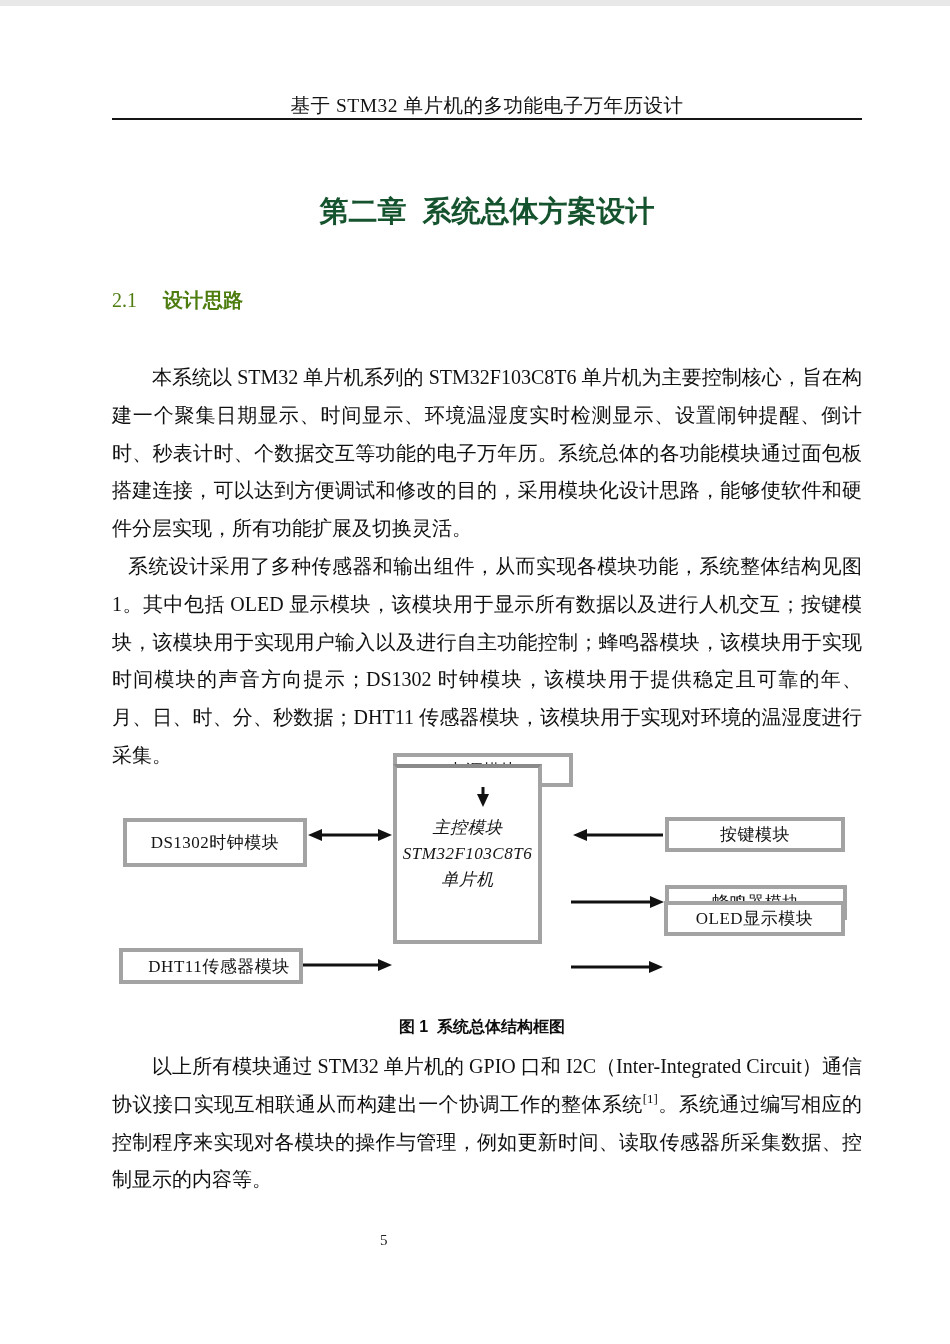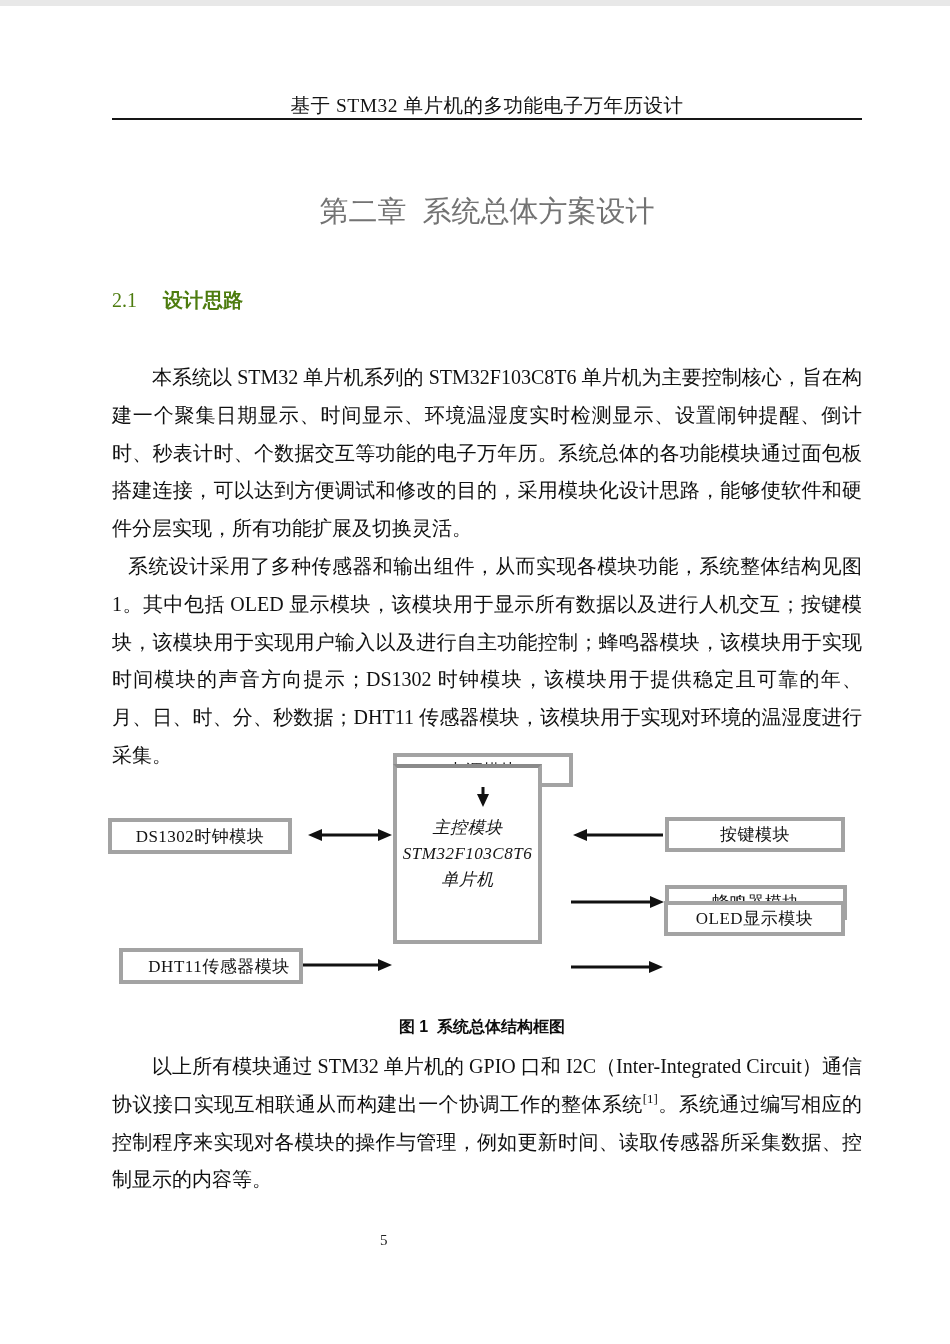--- a/index.html
+++ b/index.html
@@ -22,22 +22,22 @@
   }
   .header-rule{
     position:absolute;top:112px;left:112px;width:750px;height:2.4px;
     background:#161616;
   }
   
   .chapter-title{
     position:absolute;top:187px;left:112px;width:750px;
     text-align:center;
     font-family:"Liberation Sans", sans-serif;
-    font-weight:400;font-size:29px;line-height:36px;
-    color:#737373;
+    font-weight:700;font-size:29px;line-height:36px;
+    color:#14532d;
     white-space:pre;
   }
   
   .section-heading{
     position:absolute;top:280px;left:112px;width:750px;
     font-size:20px;line-height:28px;color:#4d7c0f;
     white-space:pre;
   }
   .section-heading .sec-num{
     font-family:"Liberation Serif", serif;font-weight:500;
@@ -65,21 +65,21 @@
     border:4px solid #a3a3a3;
     background:#fff;
     display:flex;align-items:center;justify-content:center;
     font-size:17px;color:#141414;
     font-family:"Liberation Serif", serif;
     box-sizing:border-box;
     letter-spacing:.5px;
   }
   #box-power {left:393px;top:747px;width:180px;height:34px;}
   #box-mcu   {left:393px;top:758px;width:149px;height:180px;flex-direction:column;line-height:26px;border-top-color:#8a8a8a;font-style:italic;}
-  #box-ds1302{left:108px;top:812px;width:184px;height:36px;}
+  #box-ds1302{left:123px;top:812px;width:184px;height:49px;}
   #box-dht11 {left:119px;top:942px;width:184px;height:36px;padding-left:16px;}
   #box-keys  {left:665px;top:811px;width:180px;height:35px;}
   #box-buzzer{left:665px;top:879px;width:182px;height:35px;}
   #box-oled  {left:664px;top:895px;width:181px;height:35px;}
   #fig-arrows{position:absolute;left:0;top:740px;width:950px;height:250px;}
   .fig-caption{
     position:absolute;top:1011px;left:112px;width:740px;
     text-align:center;
     font-family:"Liberation Sans", sans-serif;
     font-weight:700;font-size:16px;color:#0d0d0d;

